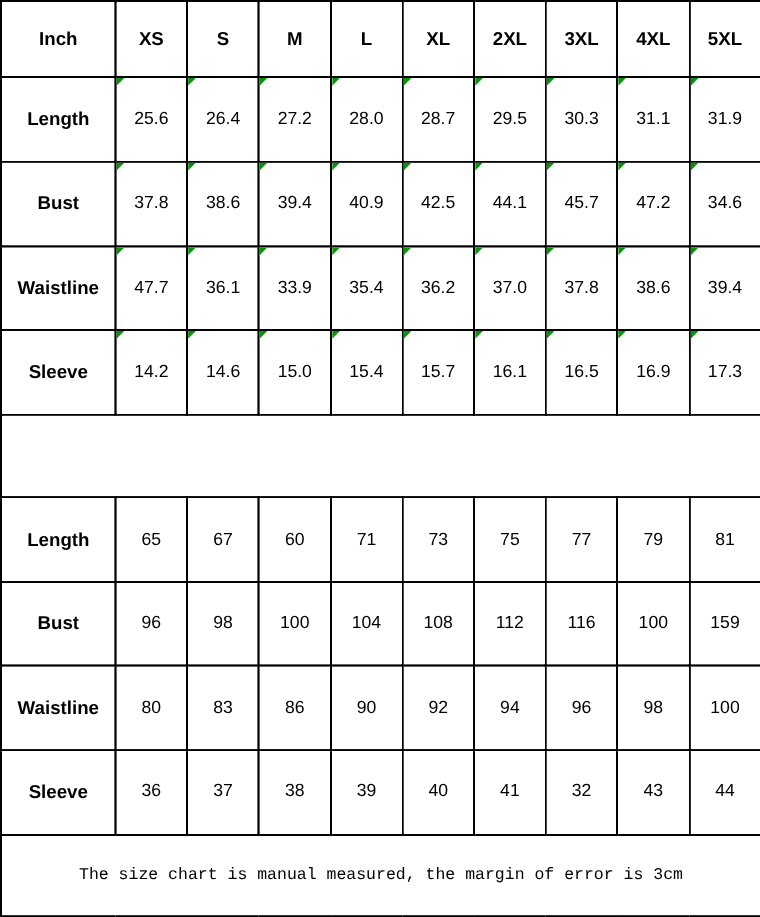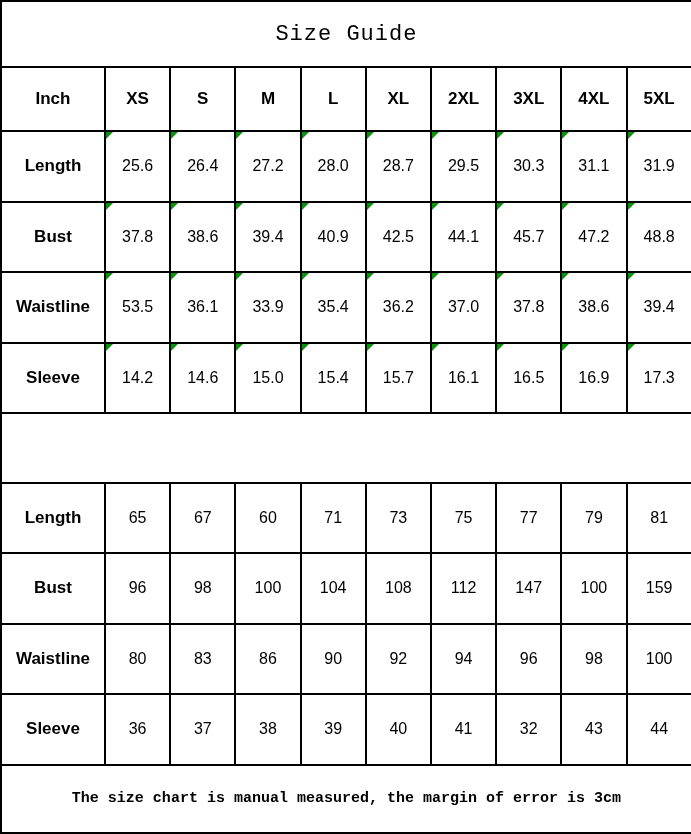--- a/index.html
+++ b/index.html
@@ -25,21 +25,20 @@
     font-size:22px; letter-spacing:1px;
   }
   tr.r-head td { height:58px; font-weight:bold; font-size:17px; }
   tr.r-data td { height:64px; font-size:16px; }
   tr.r-data td.lbl { font-weight:bold; font-size:17px; }
   tr.r-spacer td { height:63px; }
   tr.r-footer td {
     height:62px;
     font-family:"Liberation Mono", monospace;
     font-size:15px;
-    font-weight:bold;
   }
   .flag {
     position:absolute; top:0; left:0; width:0; height:0;
     border-top:7px solid var(--flag_green);
     border-right:7px solid transparent;
   }
 </style>
 </head>
 <body>
 
@@ -52,23 +51,20 @@
         <col class="c-size">
         <col class="c-size">
         <col class="c-size">
         <col class="c-size">
         <col class="c-size">
         <col class="c-size">
         <col class="c-size">
   </colgroup>
 
   <tbody>
-        <tr class="r-title">
-    <td colspan="10">Size Guide</td>
-  </tr>
 
   <tr class="r-head">
     <td>Inch</td>
     <td>XS</td>
     <td>S</td>
     <td>M</td>
     <td>L</td>
     <td>XL</td>
     <td>2XL</td>
     <td>3XL</td>
@@ -92,26 +88,26 @@
   <tr class="r-data">
     <td class="lbl">Bust</td>
     <td><span class="flag"></span><span>37.8</span></td>
     <td><span class="flag"></span><span>38.6</span></td>
     <td><span class="flag"></span><span>39.4</span></td>
     <td><span class="flag"></span><span>40.9</span></td>
     <td><span class="flag"></span><span>42.5</span></td>
     <td><span class="flag"></span><span>44.1</span></td>
     <td><span class="flag"></span><span>45.7</span></td>
     <td><span class="flag"></span><span>47.2</span></td>
-    <td><span class="flag"></span><span>48.8</span></td>
+    <td><span class="flag"></span><span>34.6</span></td>
   </tr>
 
   <tr class="r-data">
     <td class="lbl">Waistline</td>
-    <td><span class="flag"></span><span>53.5</span></td>
+    <td><span class="flag"></span><span>47.7</span></td>
     <td><span class="flag"></span><span>36.1</span></td>
     <td><span class="flag"></span><span>33.9</span></td>
     <td><span class="flag"></span><span>35.4</span></td>
     <td><span class="flag"></span><span>36.2</span></td>
     <td><span class="flag"></span><span>37.0</span></td>
     <td><span class="flag"></span><span>37.8</span></td>
     <td><span class="flag"></span><span>38.6</span></td>
     <td><span class="flag"></span><span>39.4</span></td>
   </tr>
 
@@ -147,21 +143,21 @@
   </tr>
 
   <tr class="r-data">
     <td class="lbl">Bust</td>
     <td>96</td>
     <td>98</td>
     <td>100</td>
     <td>104</td>
     <td>108</td>
     <td>112</td>
-    <td>147</td>
+    <td>116</td>
     <td>100</td>
     <td>159</td>
   </tr>
 
   <tr class="r-data">
     <td class="lbl">Waistline</td>
     <td>80</td>
     <td>83</td>
     <td>86</td>
     <td>90</td>

